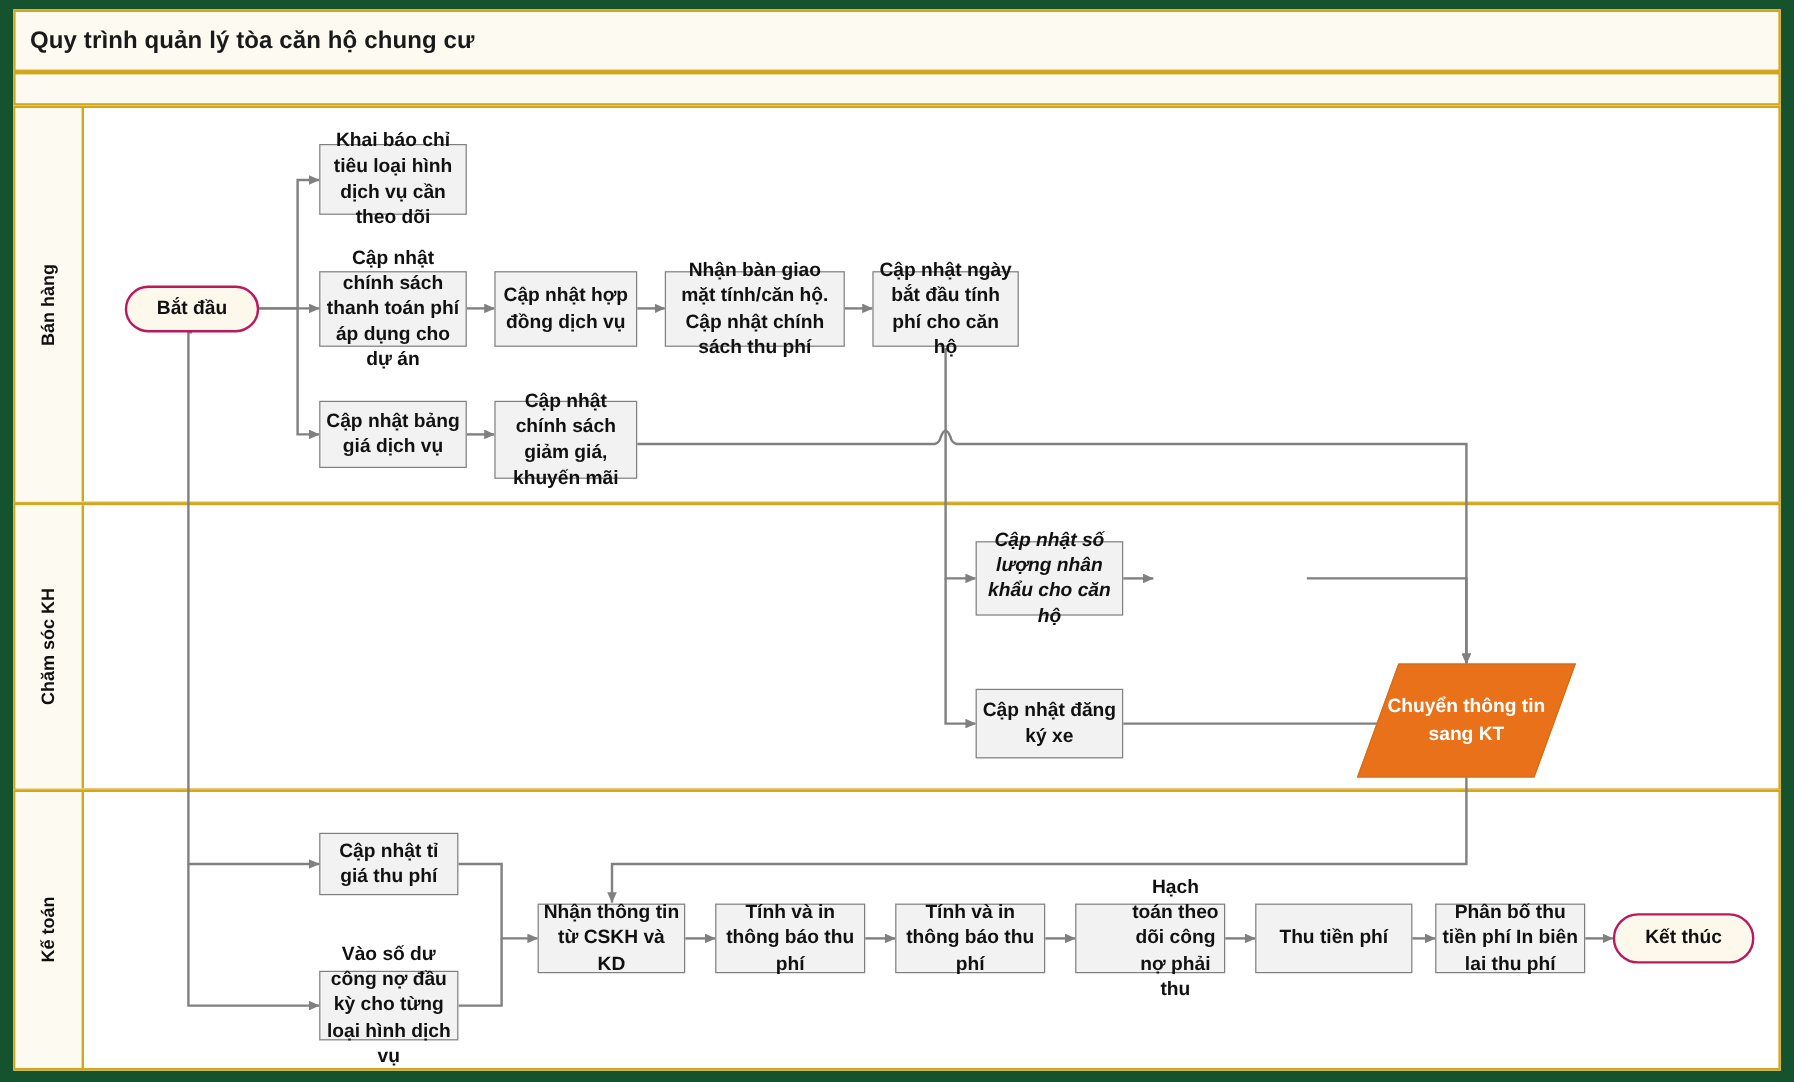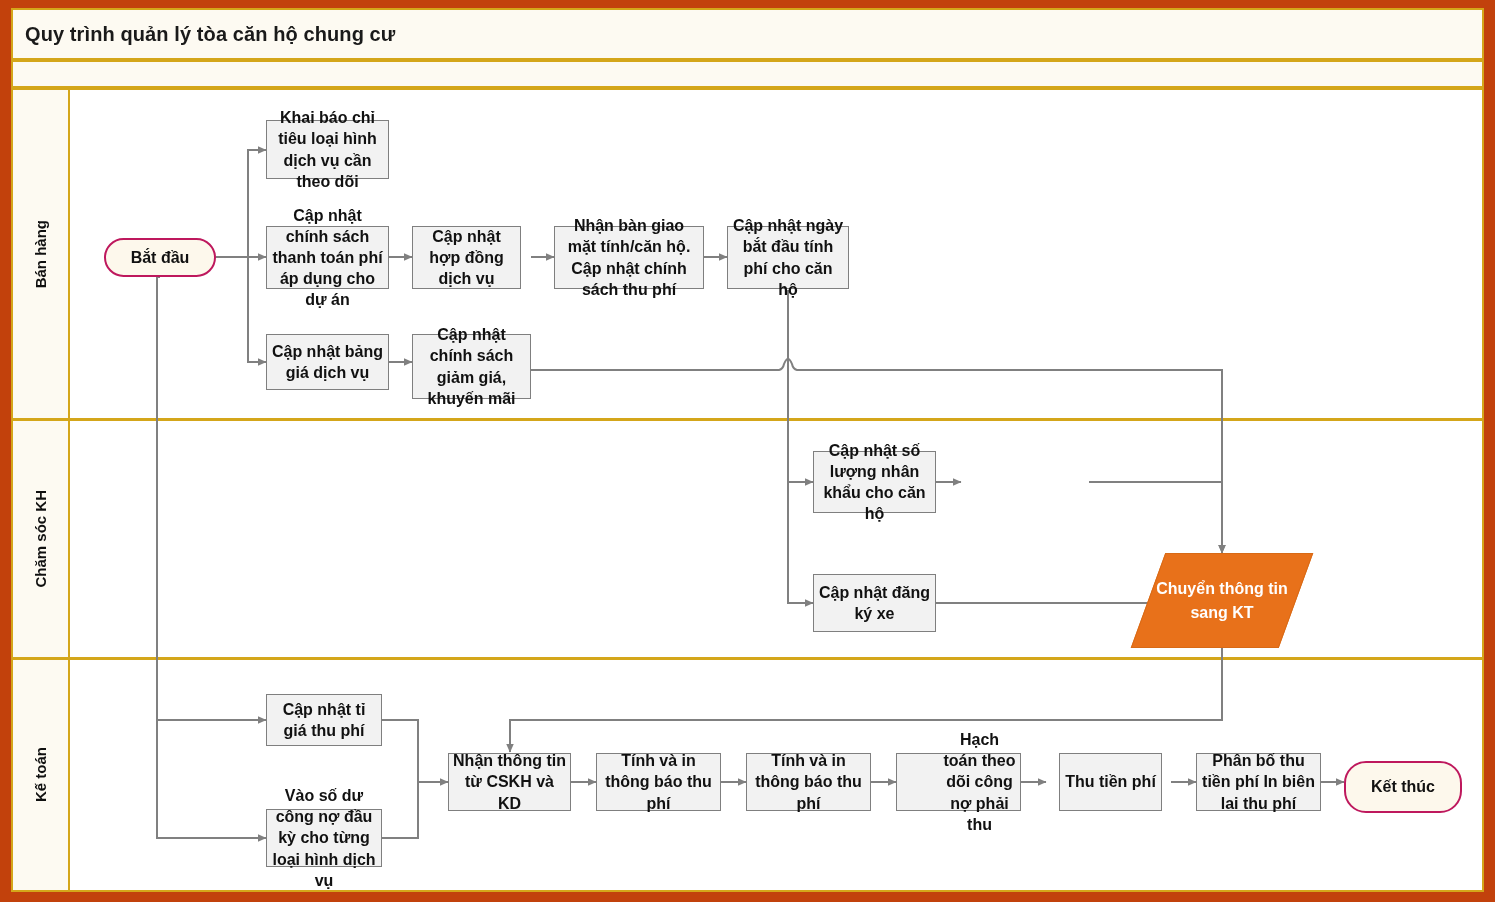--- a/index.html
+++ b/index.html
@@ -7,21 +7,21 @@
     padding: 0;
     background: #ffffff;
   }
   body {
     font-family: "Liberation Sans", sans-serif;
   }
   #canvas {
     position: relative;
     width: 1495px;
     height: 902px;
-    background: #c2410c;
+    background: #14532d;
     overflow: hidden;
   }
 
   
   .pool-outer {
     position: absolute;
     left: 11px;
     top: 8px;
     width: 1473px;
     height: 884px;
@@ -221,41 +221,41 @@
   </div>
 
   <div class="node process" style="left:266px;top:120px;width:123px;height:59px;">
     <span>Khai báo chỉ tiêu loại hình dịch vụ cần theo dõi</span>
   </div>
 
   <div class="node process" style="left:266px;top:226px;width:123px;height:63px;">
     <span>Cập nhật chính sách thanh toán phí áp dụng cho dự án</span>
   </div>
 
-  <div class="node process" style="left:412px;top:226px;width:109px;height:63px;">
+  <div class="node process" style="left:412px;top:226px;width:119px;height:63px;">
     <span>Cập nhật hợp đồng dịch vụ</span>
   </div>
 
   <div class="node process" style="left:554px;top:226px;width:150px;height:63px;">
     <span>Nhận bàn giao mặt tính/căn hộ. Cập nhật chính sách thu phí</span>
   </div>
 
   <div class="node process" style="left:727px;top:226px;width:122px;height:63px;">
     <span>Cập nhật ngày bắt đầu tính phí cho căn hộ</span>
   </div>
 
   <div class="node process" style="left:266px;top:334px;width:123px;height:56px;">
     <span>Cập nhật bảng giá dịch vụ</span>
   </div>
 
   <div class="node process" style="left:412px;top:334px;width:119px;height:65px;">
     <span>Cập nhật chính sách giảm giá, khuyến mãi</span>
   </div>
 
-  <div class="node process" style="left:813px;top:451px;width:123px;height:62px;">
+  <div class="node process" style="left:813px;top:451px;width:123px;height:62px;font-style:italic;">
     <span>Cập nhật số lượng nhân khẩu cho căn hộ</span>
   </div>
 
 
   <div class="node process" style="left:813px;top:574px;width:123px;height:58px;">
     <span>Cập nhật đăng ký xe</span>
   </div>
 
   <div class="node transfer" style="left:1148px;top:553px;width:148px;height:95px;">
     <div class="skew"></div>
@@ -279,25 +279,25 @@
   </div>
 
   <div class="node process" style="left:746px;top:753px;width:125px;height:58px;">
     <span>Tính và in thông báo thu phí</span>
   </div>
 
   <div class="node process" style="left:896px;top:753px;width:125px;height:58px;padding-left:46px;">
     <span>Hạch toán theo dõi công nợ phải thu</span>
   </div>
 
-  <div class="node process" style="left:1046px;top:753px;width:103px;height:58px;margin-left:13px;">
+  <div class="node process" style="left:1046px;top:753px;width:131px;height:58px;">
     <span>Thu tiền phí</span>
   </div>
 
   <div class="node process" style="left:1196px;top:753px;width:125px;height:58px;">
     <span>Phân bố thu tiền phí In biên lai thu phí</span>
   </div>
 
-  <div class="node terminator" style="left:1344px;top:761px;width:118px;height:52px;">
+  <div class="node terminator" style="left:1344px;top:761px;width:118px;height:42px;">
     <span>Kết thúc</span>
   </div>
 
 </div>
 
 </body></html>

